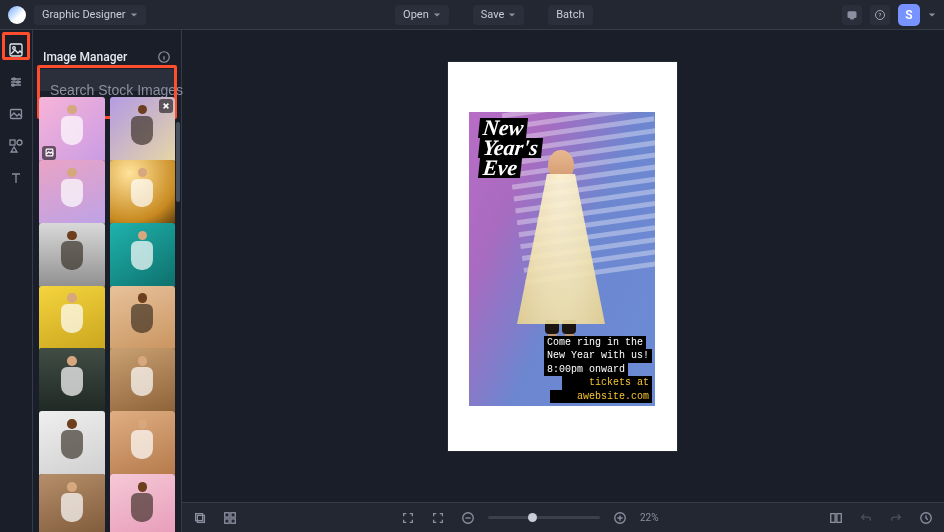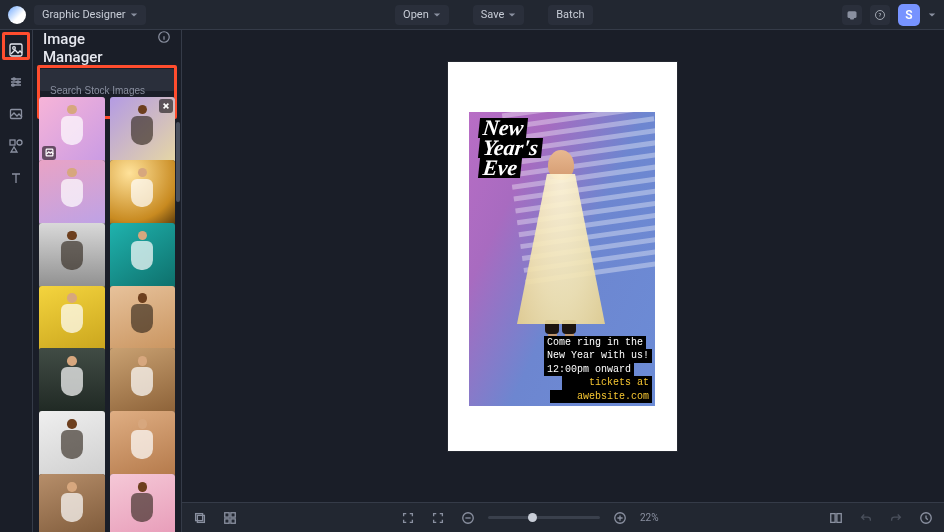--- a/index.html
+++ b/index.html
@@ -29,30 +29,30 @@
   .chev { width:8px; height:8px; fill:var(--muted);}
   
   .body { display:flex; height:calc(100% - 30px); }
   .rail { width:33px; background:var(--bg); border-right:1px solid var(--border); display:flex; flex-direction:column; align-items:center; gap:12px; padding-top:10px; position:relative;}
   .rail-btn { width:20px; height:20px; display:flex; align-items:center; justify-content:center; cursor:pointer; }
   .rail-btn svg { width:16px; height:16px; stroke:var(--muted); fill:none; stroke-width:1.3;}
   .rail-btn.active svg { stroke:#e6e8ef;}
   .rail-highlight { position:absolute; top:2px; left:2px; width:28px; height:28px; border:3px solid var(--danger); border-radius:2px; pointer-events:none;}
   
   .sidebar { width:149px; background:var(--bg); border-right:1px solid var(--border); display:flex; flex-direction:column; position:relative;}
-  .side-head { height:34px; display:flex; align-items:flex-start; padding:0 10px; color:#e6e8ef; font-size:15px; font-weight:500; gap:16px;}
+  .side-head { height:34px; display:flex; align-items:flex-end; padding:0 10px; color:#e6e8ef; font-size:12px; font-weight:500; gap:16px;}
   .side-head .info { margin-left:auto; width:14px; height:14px; }
   .side-head .info svg { width:14px; height:14px; fill:none; stroke:var(--muted); stroke-width:1.4;}
   .upload-row { display:flex; gap:4px; padding:0 6px;}
   .upload-btn { flex:1; height:22px; background:var(--accent); color:#10172c; font-size:11px; display:flex; align-items:center; justify-content:center; border-radius:3px; cursor:pointer; font-weight:500;}
   .upload-more { width:18px; height:22px; background:var(--panel2); border-radius:3px; display:flex; align-items:center; justify-content:center; cursor:pointer;}
   .upload-more span{color:var(--muted); font-size:12px; line-height:1; letter-spacing:1px;}
   .search-row { margin:5px 6px 0 6px; height:22px; background:var(--panel2); border-radius:3px; display:flex; align-items:center; padding:0 6px; gap:5px;}
   .search-row svg { width:11px; height:11px; stroke:var(--muted); fill:none; stroke-width:2;}
-  .search-row input { flex:1; background:transparent; border:none; outline:none; color:var(--text); font-size:10px;margin-top:20px;}
+  .search-row input { flex:1; background:transparent; border:none; outline:none; color:var(--text); font-size:14px;margin-top:20px;}
   .search-row input::placeholder{color:var(--muted);}
   .side-box { position:absolute; left:4px; top:35px; width:140px; height:54px; border:3px solid var(--danger); border-radius:2px; pointer-events:none;}
   .image-grid { flex:1; overflow:hidden; padding:6px 6px 0 6px; display:grid; grid-template-columns:repeat(2,1fr); gap:5px; align-content:start; position:relative;}
   .thumb { width:100%; aspect-ratio:1/1; border-radius:3px; position:relative; overflow:hidden; cursor:pointer; background:#444;}
   .thumb-inner{position:absolute; inset:0;}
   .thumb-badge{position:absolute; bottom:3px; left:3px; width:14px; height:14px; background:rgba(0,0,0,.55); border-radius:3px; display:flex; align-items:center; justify-content:center;}
   .thumb-badge svg{width:9px;height:9px;stroke:#fff;fill:none;stroke-width:1.6;}
   .thumb-close{position:absolute; top:2px; right:2px; width:14px; height:14px; background:rgba(0,0,0,.55); border-radius:3px; display:flex; align-items:center; justify-content:center;}
   .thumb-close svg{width:8px;height:8px;stroke:#fff;stroke-width:2;}
   .grid-scroll{position:absolute; right:1px; top:92px; bottom:6px; width:4px;}
@@ -390,21 +390,21 @@
               </div>
           </div>
           <div class="title-block">
             <span>New</span>
             <span>Year's</span>
             <span>Eve</span>
           </div>
           <div class="info-lines">
             <span class="w">Come ring in the</span>
             <span class="w">New Year with us!</span>
-            <span class="w">12:00pm onward</span>
+            <span class="w">8:00pm onward</span>
             <span class="y">tickets at</span>
             <span class="y">awebsite.com</span>
           </div>
         </div>
       </div>
     </div>
 
     <div class="bottombar">
       <div class="bb-btn">
         <svg viewBox="0 0 16 16">

